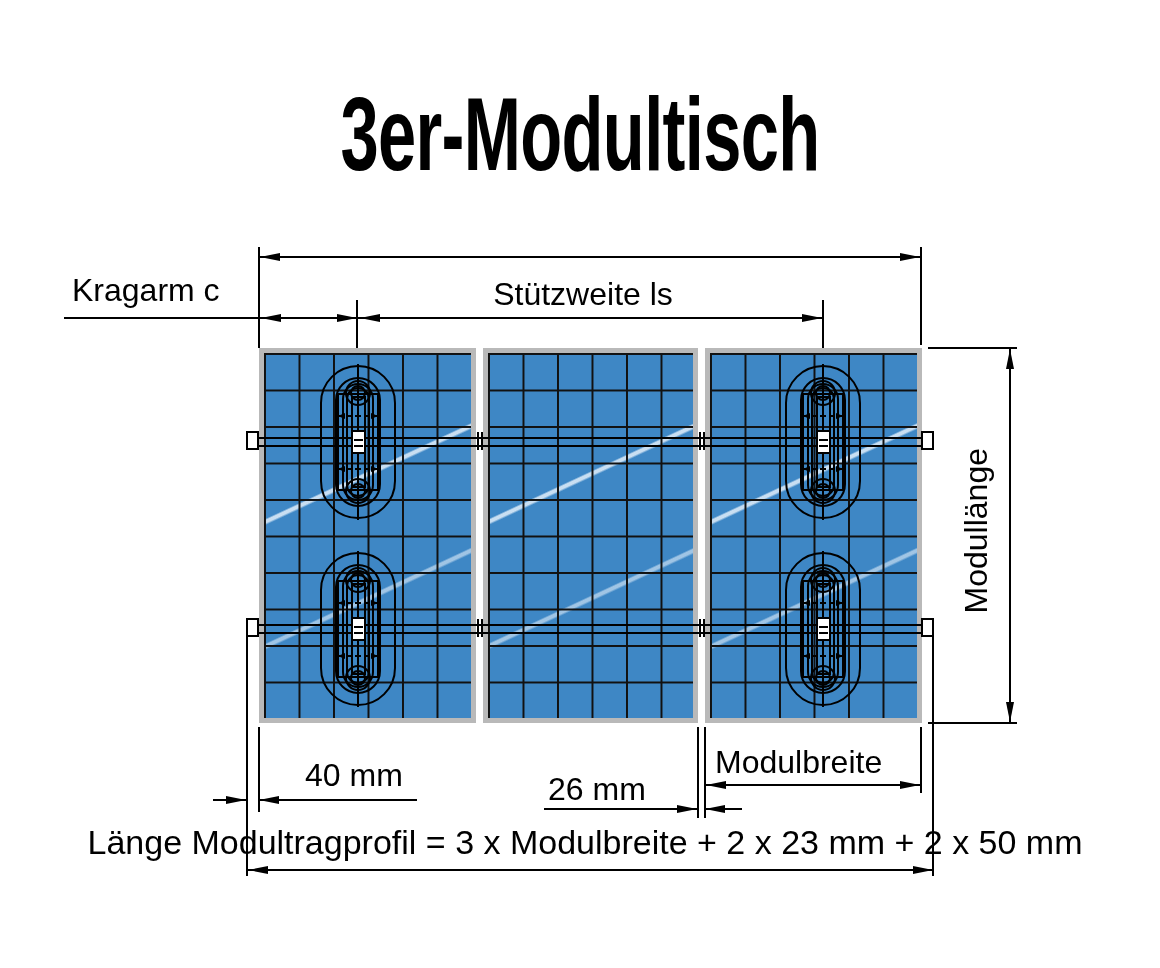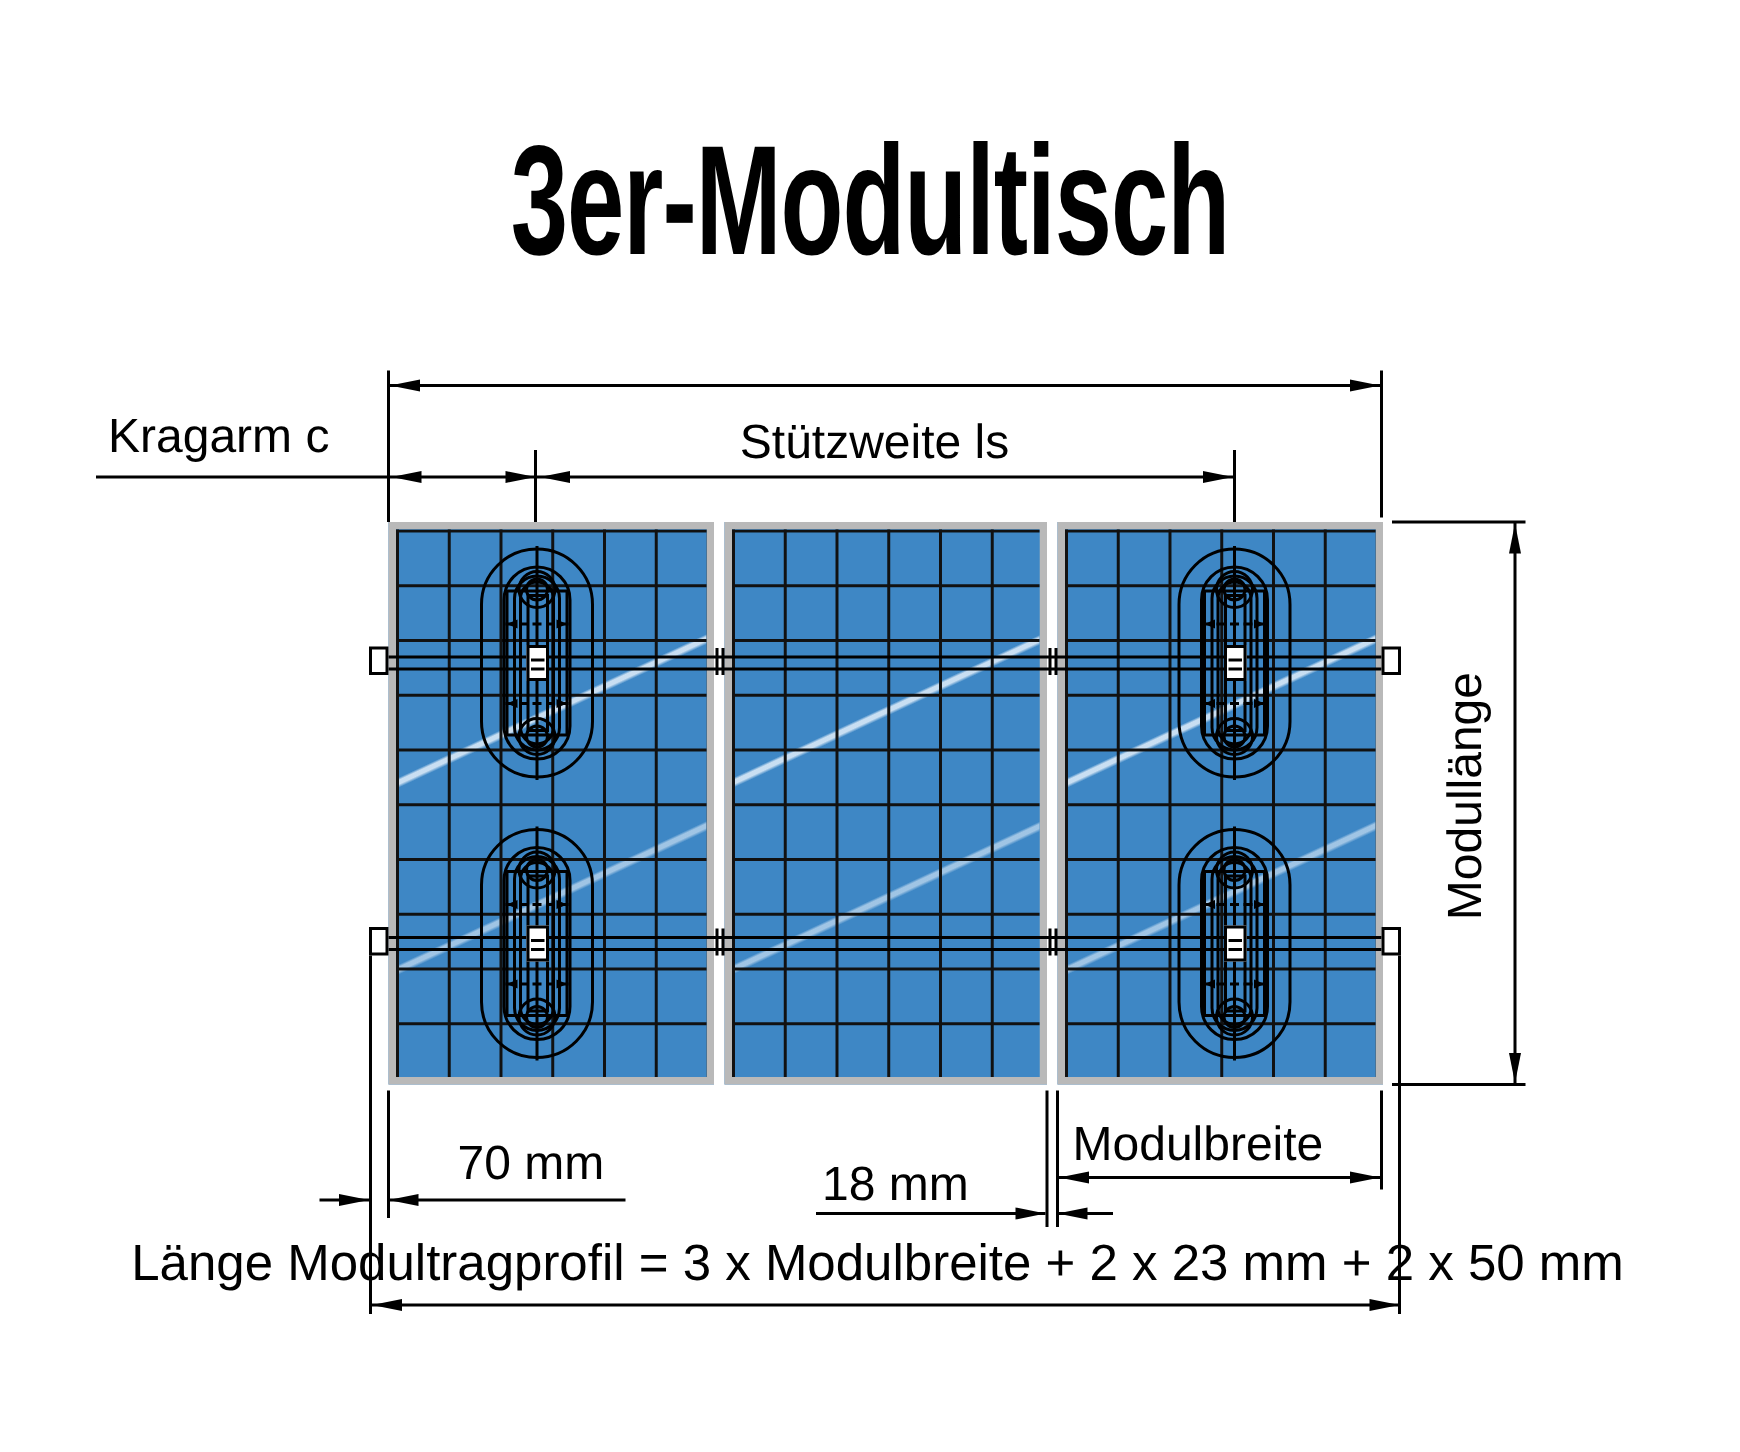--- a/index.html
+++ b/index.html
@@ -127,27 +127,27 @@
   <div class="ar u" style="left:1005.5px;top:349px;"></div>
   <div class="ar d" style="left:1005.5px;top:702px;"></div>
 
   <div class="v" style="left:246px;top:637px;height:239px;"></div>
   <div class="v" style="left:258px;top:727px;height:85px;"></div>
   <div class="v" style="left:697px;top:727px;height:91px;"></div>
   <div class="v" style="left:704px;top:727px;height:91px;"></div>
   <div class="v" style="left:920px;top:727px;height:66px;"></div>
   <div class="v" style="left:932px;top:637px;height:239px;"></div>
 
-  <div class="lbl" style="left:305px;top:757px;">70 mm</div>
+  <div class="lbl" style="left:305px;top:757px;">40 mm</div>
   <div class="h" style="left:213px;top:799px;width:33px;"></div>
   <div class="ar r" style="left:226px;top:795.5px;"></div>
   <div class="h" style="left:259px;top:799px;width:158px;"></div>
   <div class="ar l" style="left:259px;top:795.5px;"></div>
 
-  <div class="lbl" style="left:548px;top:771px;">18 mm</div>
+  <div class="lbl" style="left:548px;top:771px;">26 mm</div>
   <div class="h" style="left:544px;top:808px;width:153px;"></div>
   <div class="ar r" style="left:677px;top:804.5px;"></div>
   <div class="h" style="left:705px;top:808px;width:37px;"></div>
   <div class="ar l" style="left:705px;top:804.5px;"></div>
 
   <div class="lbl" style="left:715px;width:190px;top:744px;text-align:left;">Modulbreite</div>
   <div class="h" style="left:705px;top:784px;width:216px;"></div>
   <div class="ar l" style="left:706px;top:780.5px;"></div>
   <div class="ar r" style="left:900px;top:780.5px;"></div>
 

